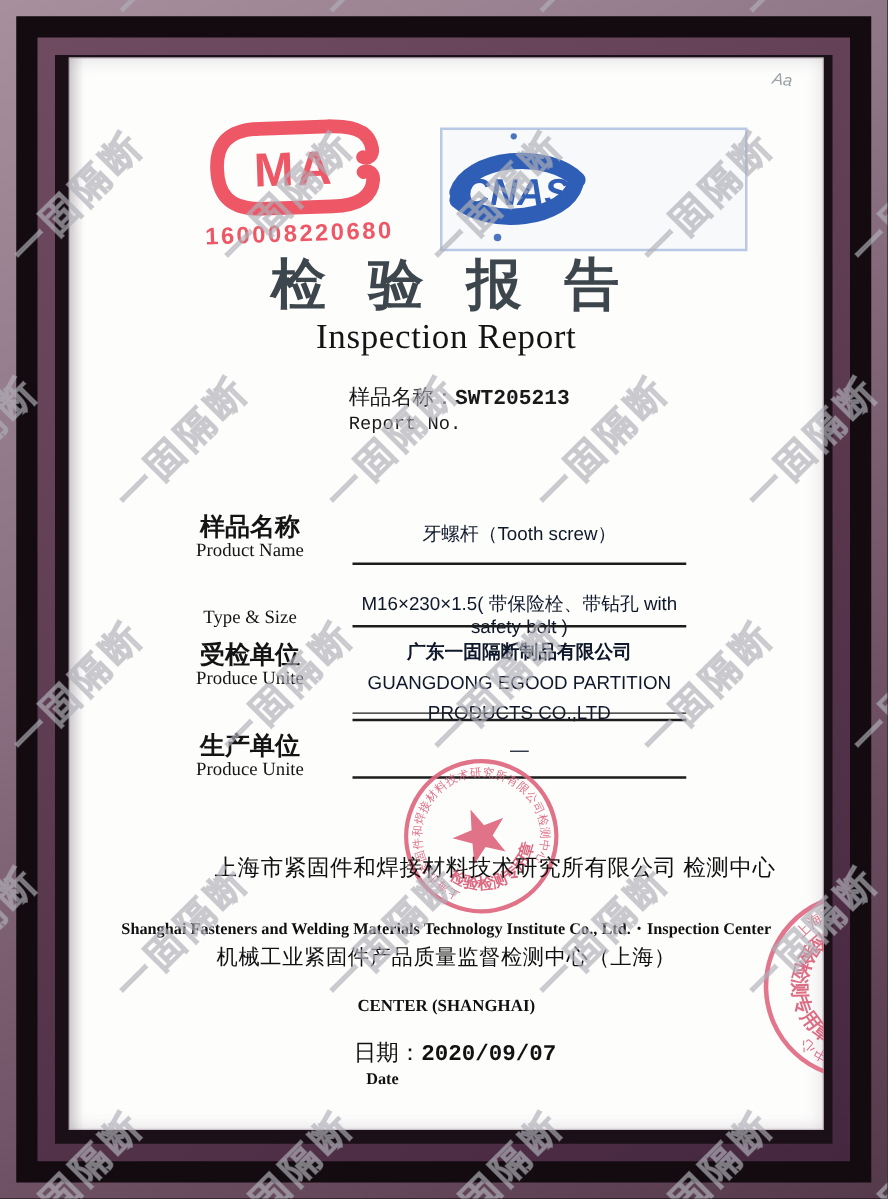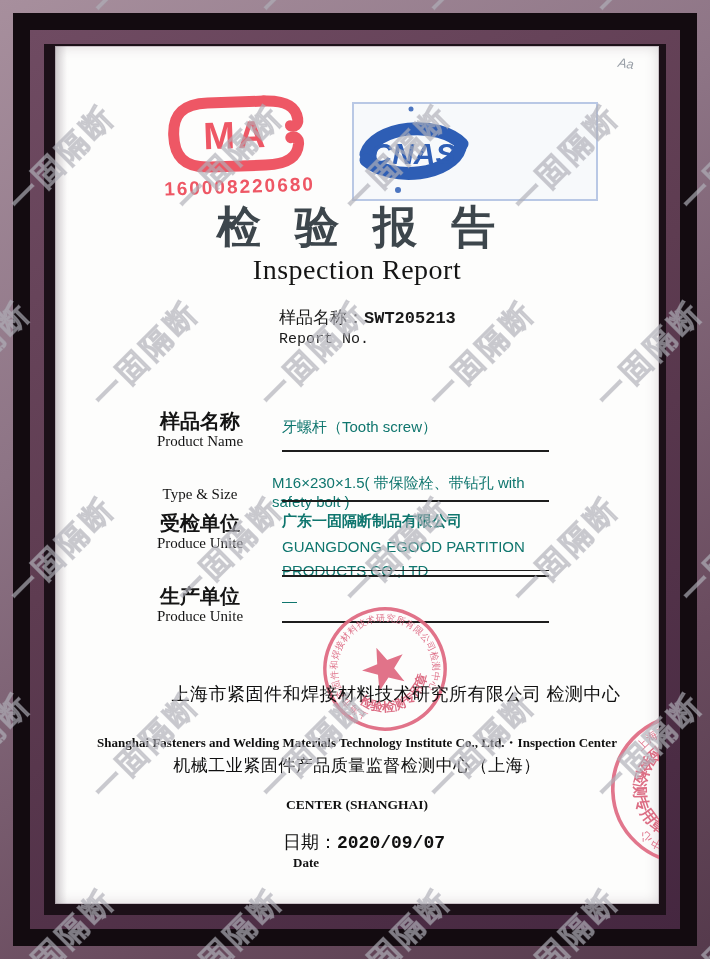--- a/index.html
+++ b/index.html
@@ -32,21 +32,21 @@
   .title-en{left:0;top:208px;width:100%;text-align:center;font-family:"Liberation Serif",serif;
             font-size:28px;color:#141414;letter-spacing:.5px;}
   .reportno{left:224px;top:260px;font-size:17px;color:#1a1a1a;}
   .reportno .mono{font-family:"Liberation Mono",monospace;font-weight:600;}
   .reportno-en{left:224px;top:285px;font-family:"Liberation Mono",monospace;font-size:15px;color:#1a1a1a;}
   
   .flabel-zh{left:70px;width:150px;text-align:center;font-size:20px;font-weight:600;
              font-family:"Liberation Serif",serif;color:#141414;}
   .flabel-en{left:70px;width:150px;text-align:center;font-family:"Liberation Serif",serif;
              font-size:15px;color:#141414;}
-  .fvalue{left:227px;width:267px;font-size:15px;color:#0f766e;}
+  .fvalue{left:227px;width:267px;text-align:center;font-size:15px;color:#0f172a;}
   .fvalue.b{font-weight:600;}
   .uline{left:227px;width:267px;border-top:2px solid #1d1d1d;height:0;}
   .uline.thin{border-top-width:1px;}
   
   .seal{left:255px;top:548px;width:150px;height:150px;transform:rotate(-22deg);opacity:.92;}
   .seal2{left:556px;top:668px;width:150px;height:150px;transform:rotate(88deg) scale(1.22);opacity:.9;}
   
   .org{left:0;width:100%;text-align:center;color:#101010;}
   .org.zh1{top:636px;font-size:18px;font-family:"Liberation Serif",serif;letter-spacing:.5px;padding-left:39px;}
   .org.en1{top:688px;font-size:13px;font-weight:bold;font-family:"Liberation Serif",serif;}

